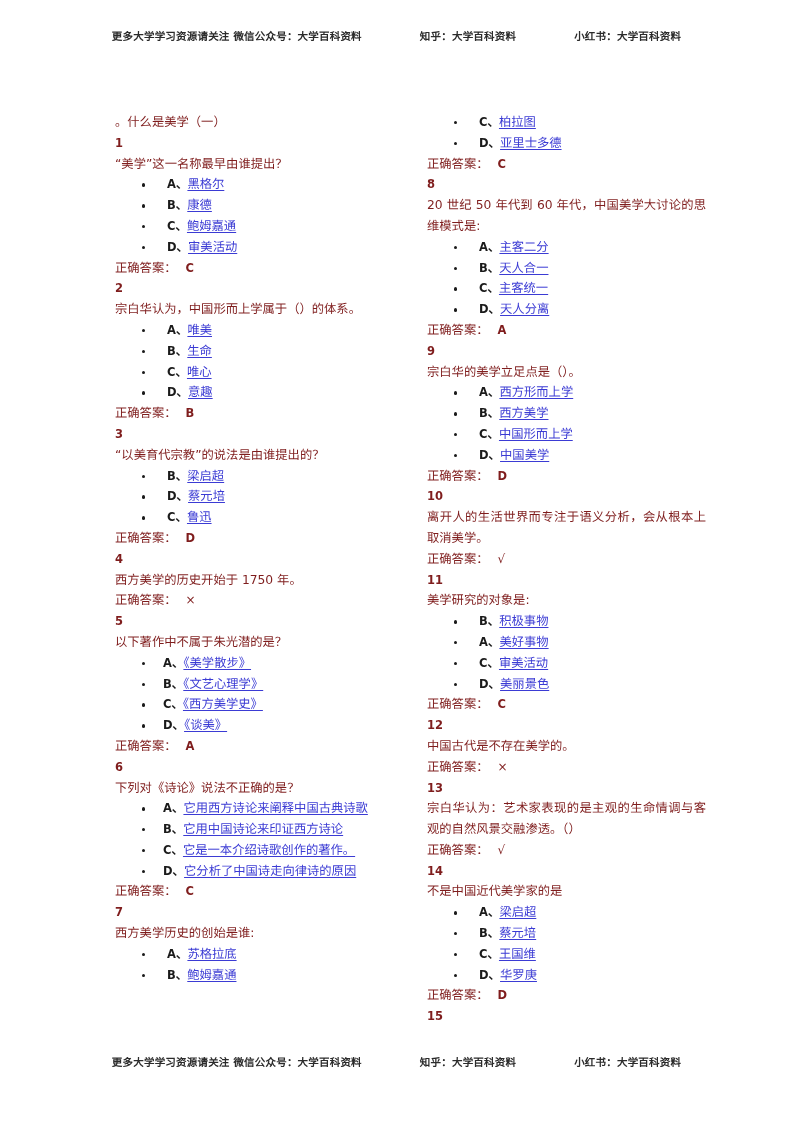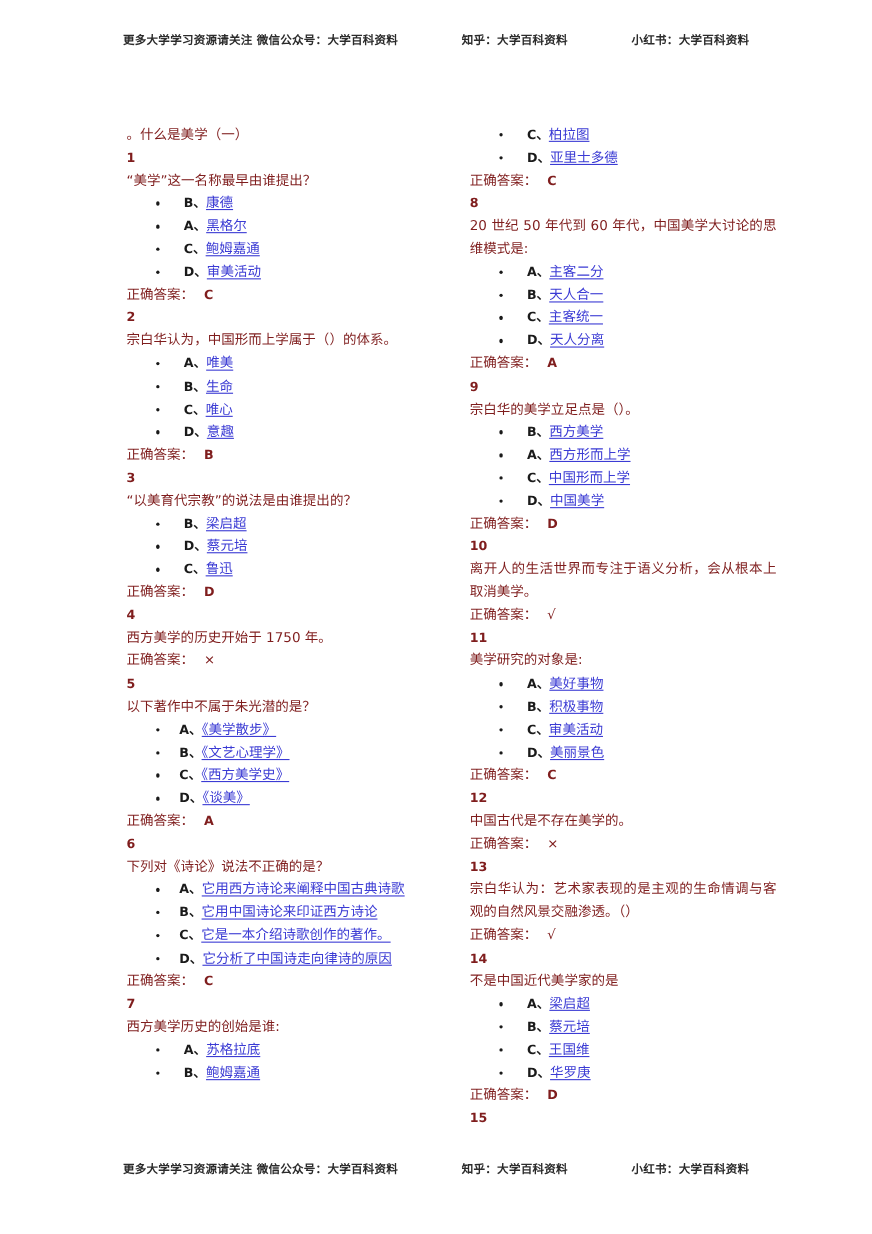--- a/index.html
+++ b/index.html
@@ -135,22 +135,22 @@
 
   <div class="columns">
 
     <div class="col">
 
       <p class="lead">。什么是美学（一）</p>
 
       <p class="qnum">1</p>
       <p class="stem">“美学”这一名称最早由谁提出？</p>
       <ul class="options">
+        <li><span class="opt-key">A、</span><span class="opt-text">黑格尔</span></li>
         <li><span class="opt-key">B、</span><span class="opt-text">康德</span></li>
-        <li><span class="opt-key">A、</span><span class="opt-text">黑格尔</span></li>
         <li><span class="opt-key">C、</span><span class="opt-text">鲍姆嘉通</span></li>
         <li><span class="opt-key">D、</span><span class="opt-text">审美活动</span></li>
       </ul>
       <p class="answer"><span>正确答案：</span><span class="ans-val">C</span></p>
 
       <p class="qnum">2</p>
       <p class="stem">宗白华认为，中国形而上学属于（）的体系。</p>
       <ul class="options">
         <li><span class="opt-key">A、</span><span class="opt-text">唯美</span></li>
         <li><span class="opt-key">B、</span><span class="opt-text">生命</span></li>
@@ -215,36 +215,36 @@
         <li><span class="opt-key">A、</span><span class="opt-text">主客二分</span></li>
         <li><span class="opt-key">B、</span><span class="opt-text">天人合一</span></li>
         <li><span class="opt-key">C、</span><span class="opt-text">主客统一</span></li>
         <li><span class="opt-key">D、</span><span class="opt-text">天人分离</span></li>
       </ul>
       <p class="answer"><span>正确答案：</span><span class="ans-val">A</span></p>
 
       <p class="qnum">9</p>
       <p class="stem">宗白华的美学立足点是（）。</p>
       <ul class="options">
+        <li><span class="opt-key">A、</span><span class="opt-text">西方形而上学</span></li>
         <li><span class="opt-key">B、</span><span class="opt-text">西方美学</span></li>
-        <li><span class="opt-key">A、</span><span class="opt-text">西方形而上学</span></li>
         <li><span class="opt-key">C、</span><span class="opt-text">中国形而上学</span></li>
         <li><span class="opt-key">D、</span><span class="opt-text">中国美学</span></li>
       </ul>
       <p class="answer"><span>正确答案：</span><span class="ans-val">D</span></p>
 
       <p class="qnum">10</p>
       <p class="stem">离开人的生活世界而专注于语义分析，会从根本上取消美学。</p>
       <p class="answer"><span>正确答案：</span><span class="ans-val mark">√</span></p>
 
       <p class="qnum">11</p>
       <p class="stem">美学研究的对象是:</p>
       <ul class="options">
+        <li><span class="opt-key">B、</span><span class="opt-text">积极事物</span></li>
         <li><span class="opt-key">A、</span><span class="opt-text">美好事物</span></li>
-        <li><span class="opt-key">B、</span><span class="opt-text">积极事物</span></li>
         <li><span class="opt-key">C、</span><span class="opt-text">审美活动</span></li>
         <li><span class="opt-key">D、</span><span class="opt-text">美丽景色</span></li>
       </ul>
       <p class="answer"><span>正确答案：</span><span class="ans-val">C</span></p>
 
       <p class="qnum">12</p>
       <p class="stem">中国古代是不存在美学的。</p>
       <p class="answer"><span>正确答案：</span><span class="ans-val mark">×</span></p>
 
       <p class="qnum">13</p>

